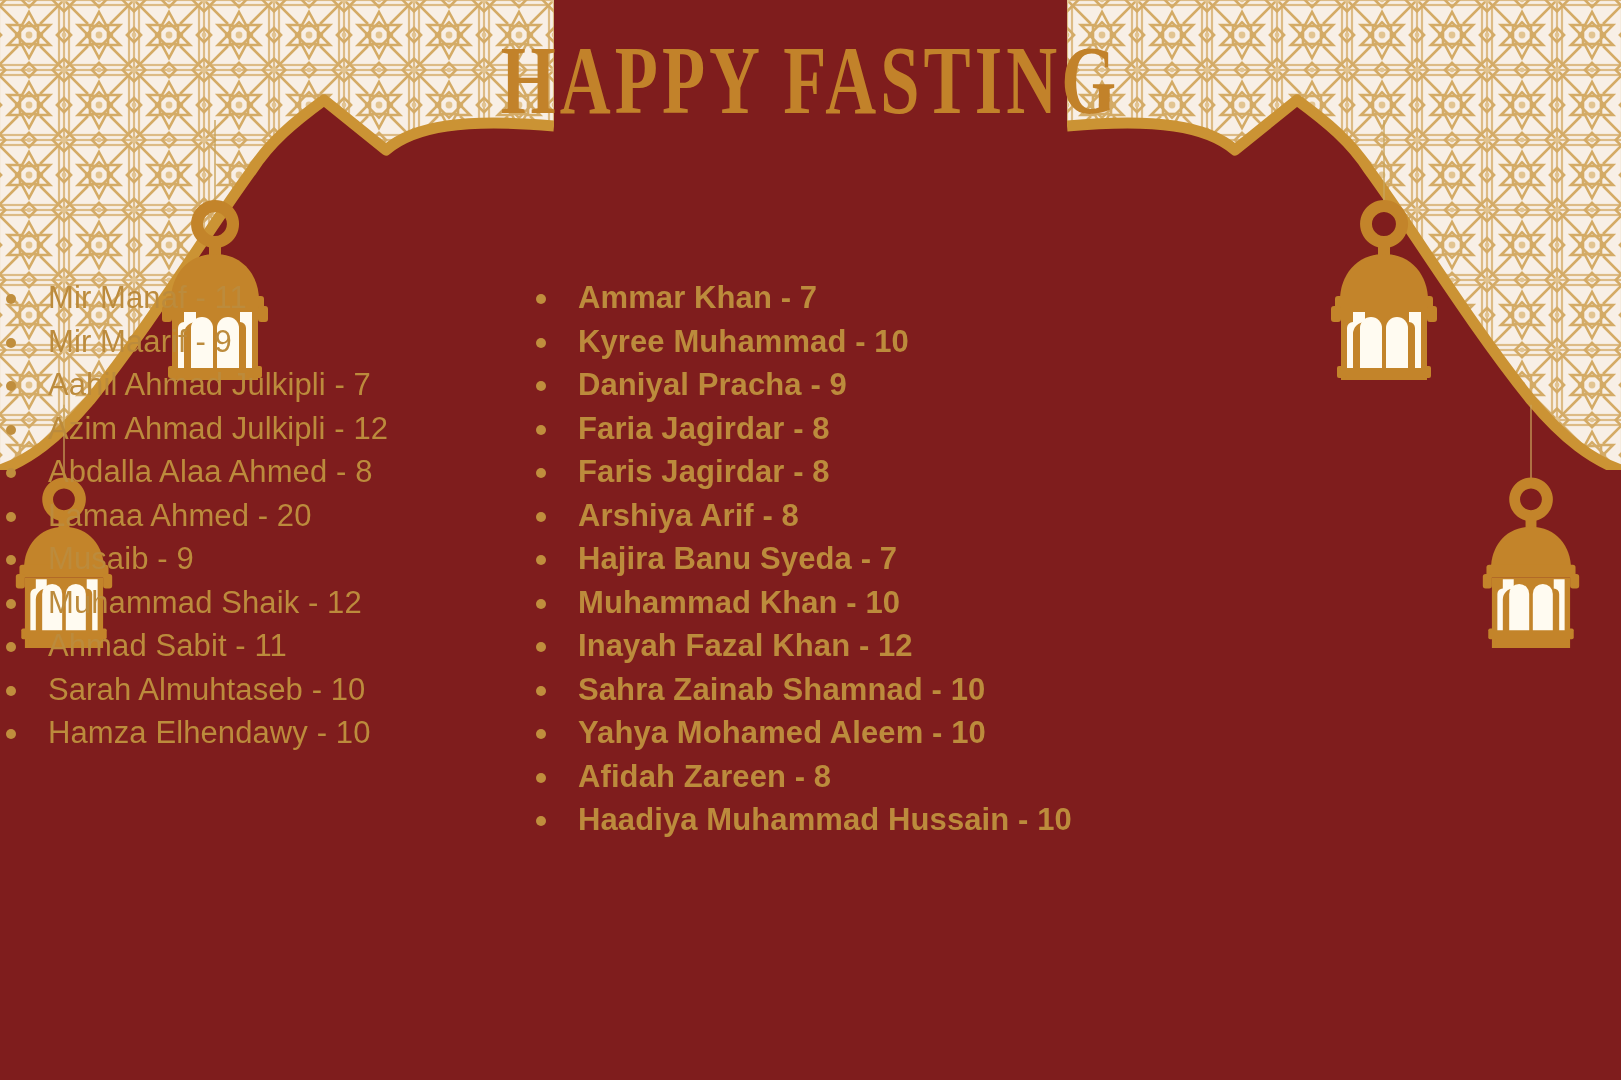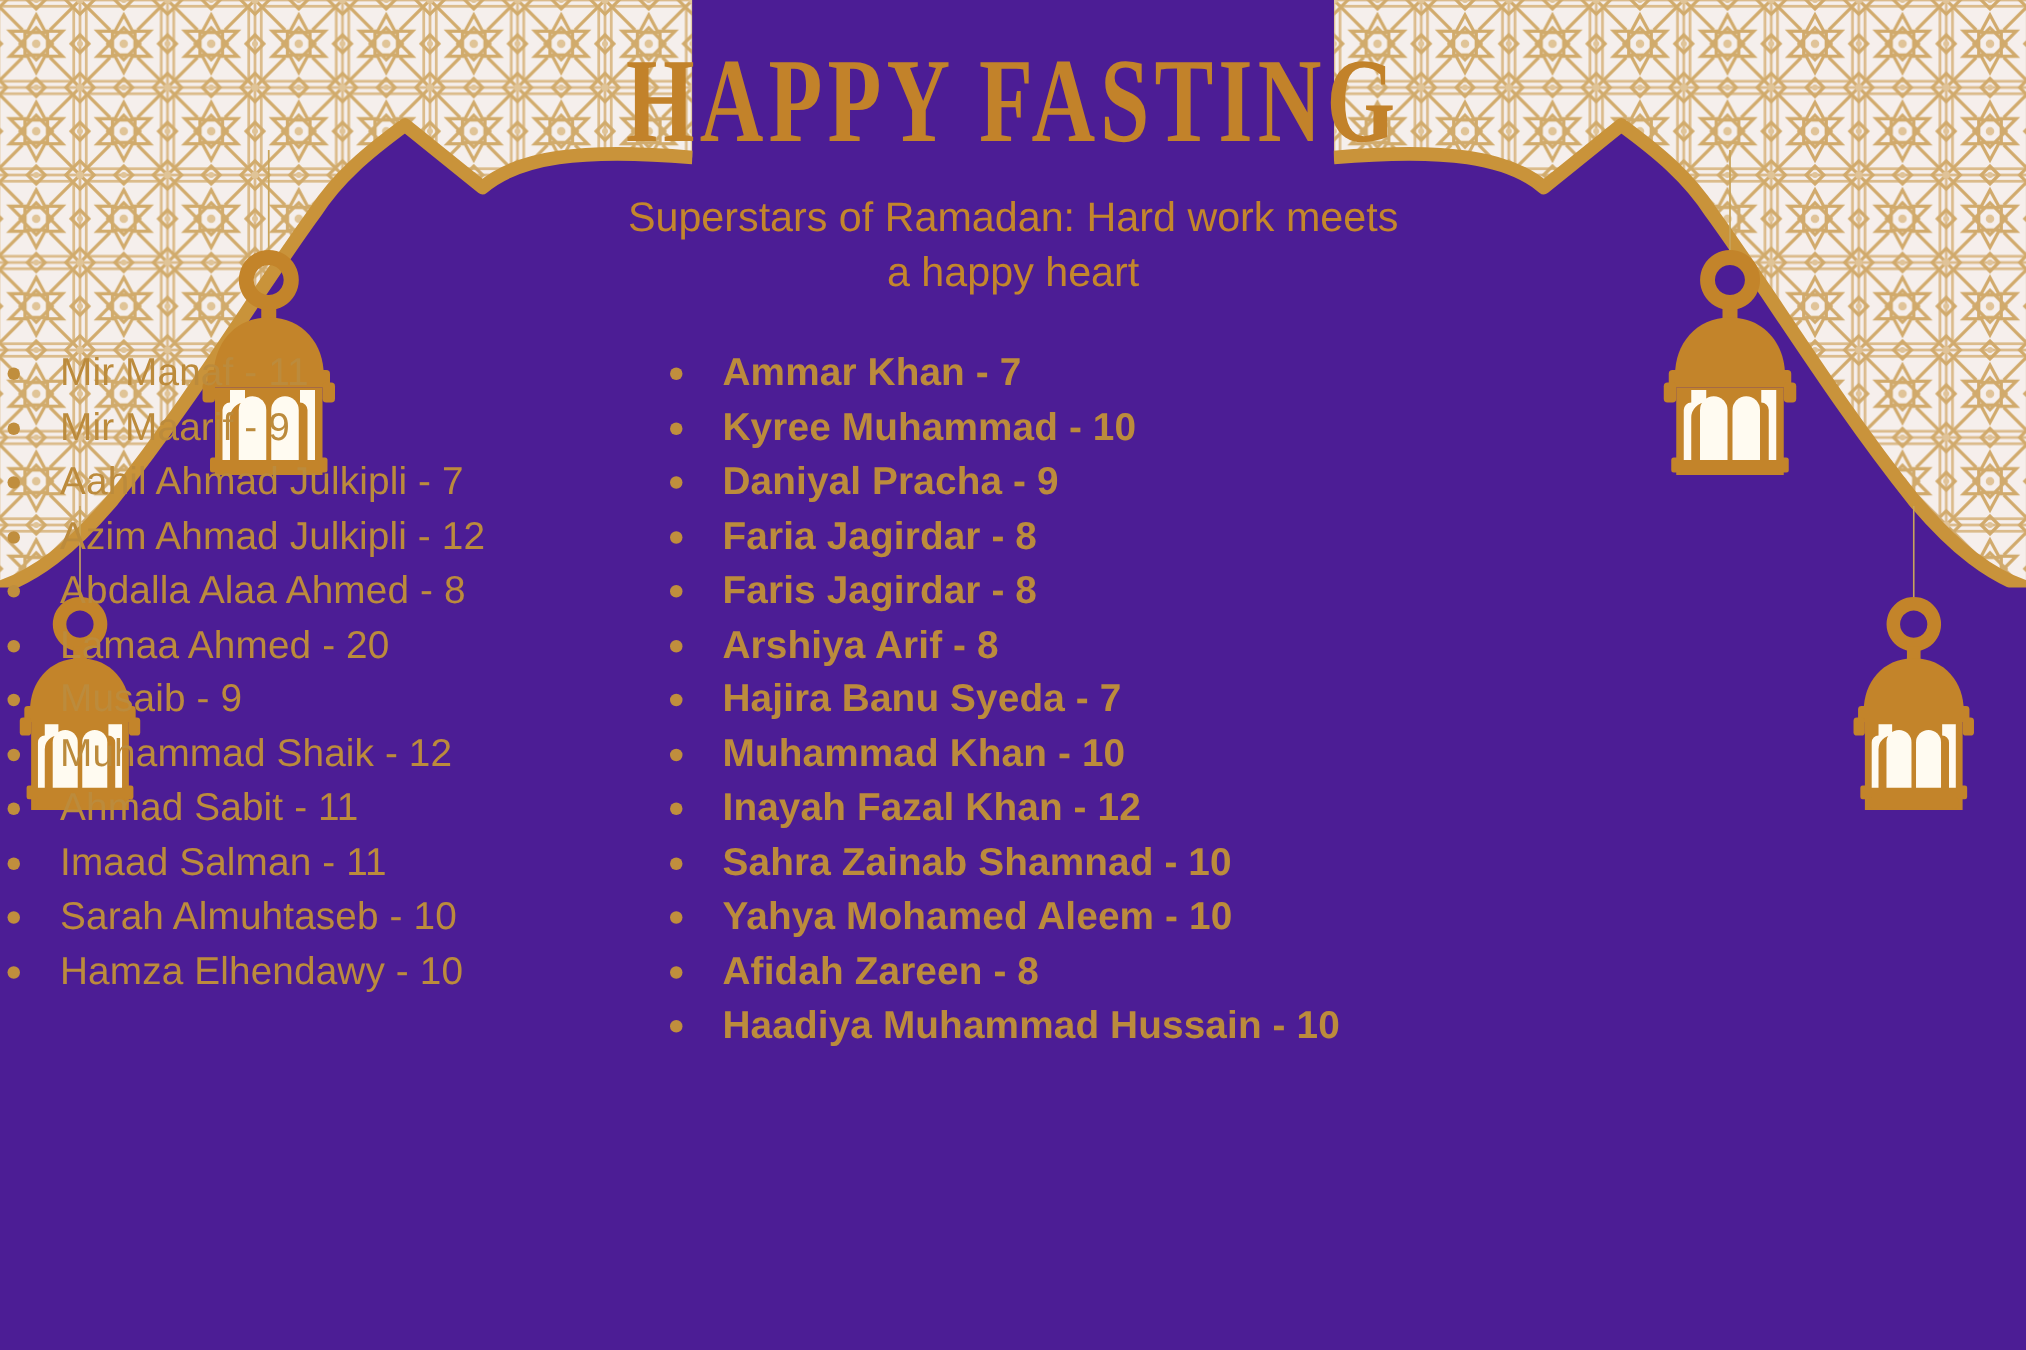--- a/index.html
+++ b/index.html
@@ -5,21 +5,21 @@
 <style>
   html, body {
     margin: 0;
     padding: 0;
     background: #FFFBF2;
   }
   #poster {
     position: relative;
     width: 1621px;
     height: 1080px;
-    background: #4c1d95;
+    background: #7f1d1d;
     overflow: hidden;
     font-family: "Liberation Sans", sans-serif;
   }
 
   
   .lattice {
     position: absolute;
     top: 0;
     width: 560px;
     height: 470px;
@@ -262,35 +262,33 @@
     </g>
     <g fill="#FFFBF1">
       <path d="M24 248 v-34 a12 12 0 0 1 12 -12 v-10 h-12 v10 a6 6 0 0 0 -6 6 v40 Z"></path>
       <path d="M31 248 v-40 a11 11 0 0 1 22 0 v40 Z"></path>
       <path d="M57 248 v-40 a11 11 0 0 1 22 0 v40 Z"></path>
       <path d="M86 248 v-40 a6 6 0 0 0 -6 -6 v-10 h12 v56 Z"></path>
     </g>
   </svg>
 
   <div class="title">HAPPY FASTING</div>
-  <div class="subtitle">Superstars of Ramadan: Hard work meets a happy heart</div>
 
   <div class="columns">
     <div class="col col-left">
       <ul class="name-list" id="list-left">
           <li>Mir Manaf - 11</li>
           <li>Mir Maarif - 9</li>
           <li>Aahil Ahmad Julkipli - 7</li>
           <li>Azim Ahmad Julkipli - 12</li>
           <li>Abdalla Alaa Ahmed - 8</li>
           <li>Lamaa Ahmed - 20</li>
           <li>Musaib - 9</li>
           <li>Muhammad Shaik - 12</li>
           <li>Ahmad Sabit - 11</li>
-          <li>Imaad Salman - 11</li>
           <li>Sarah Almuhtaseb - 10</li>
           <li>Hamza Elhendawy - 10</li>
         </ul>
     </div>
     <div class="col col-right">
       <ul class="name-list" id="list-right">
           <li>Ammar Khan - 7</li>
           <li>Kyree Muhammad - 10</li>
           <li>Daniyal Pracha - 9</li>
           <li>Faria Jagirdar - 8</li>

